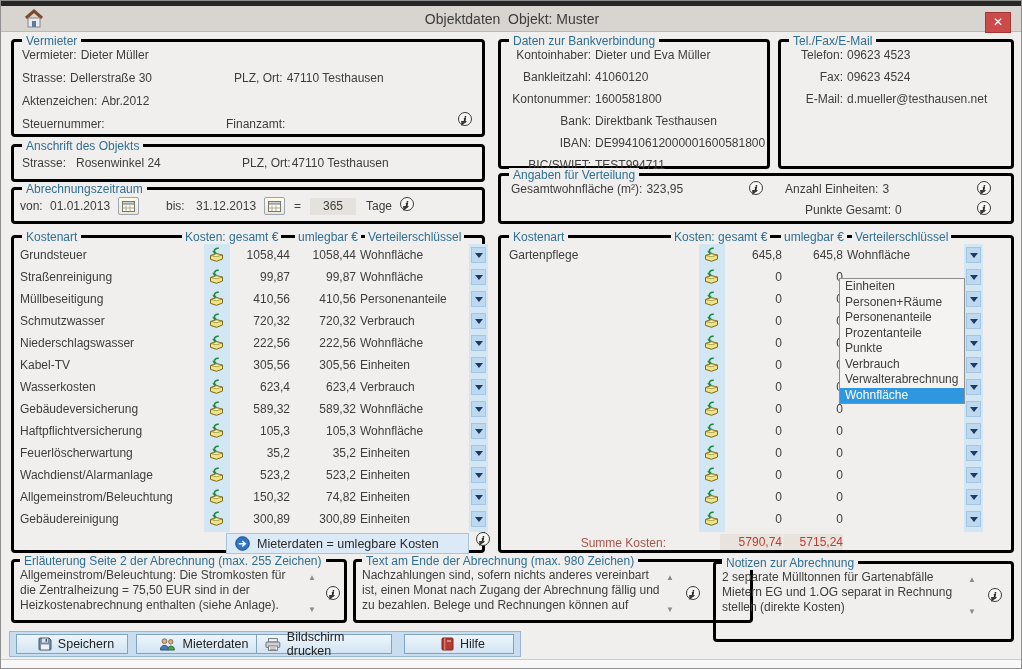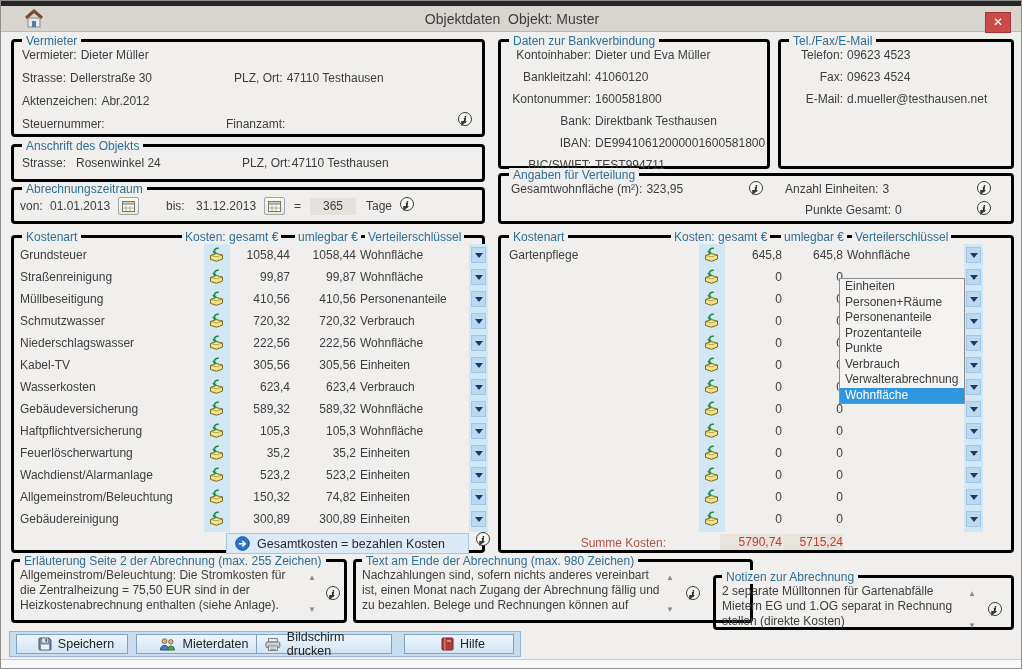--- a/index.html
+++ b/index.html
@@ -376,21 +376,21 @@
           <span class="dd-btn">
             <span class="dd-tri"></span>
           </span>
         </div>
       </div>
     <div id="gkbtn">
       <svg width="15" height="15" viewBox="0 0 15 15">
           <circle cx="7.5" cy="7.5" r="6.8" fill="#2d74c8" stroke="#1b4d8a"></circle>
           <path d="M3.8 7.7 H9.4 M7.2 5 L10.4 7.7 L7.2 10.4" stroke="#fff" stroke-width="1.4" fill="none"></path>
         </svg>
-      <span>Gesamtkosten = bezahlen Kosten</span>
+      <span>Mieterdaten = umlegbare Kosten</span>
     </div>
     <span class="info" style="left:462px;top:294px;"></span>
   </div>
 
   <div class="gb rtable" style="left:497px;top:234px;width:516px;height:318px;">
     <span class="leg" style="left:8px;">Kostenart</span>
     <span class="hdr" style="left:170px;">Kosten: gesamt €</span>
     <span class="hdr" style="left:280px;">umlegbar €</span>
     <span class="hdr" style="left:351px;">Verteilerschlüssel</span>
     <div class="strip" style="left:198px;top:6px;width:26px;height:288px;"></div>
@@ -617,21 +617,21 @@
   </div>
 
   <div class="gb" style="left:352px;top:558px;width:400px;height:64px;">
     <span class="leg" style="left:6px;">Text am Ende der Abrechnung (max. 980 Zeichen)</span>
     <div class="memo-text" style="width:300px;">Nachzahlungen sind, sofern nichts anderes vereinbart ist, einen Monat nach Zugang der Abrechnung fällig und zu bezahlen. Belege und Rechnungen können auf</div>
     <span class="sa" style="left:310px;top:12px;">▲</span>
     <span class="sa" style="left:310px;top:44px;">▼</span>
     <span class="info" style="left:330px;top:24px;"></span>
   </div>
 
-  <div class="gb" style="left:712px;top:574px;width:301px;height:55px;">
+  <div class="gb" style="left:712px;top:560px;width:301px;height:81px;">
     <span class="leg" style="left:6px;">Notizen zur Abrechnung</span>
     <div class="memo-text" style="width:242px;">2 separate Mülltonnen für Gartenabfälle Mietern EG und 1.OG separat in Rechnung stellen (direkte Kosten)</div>
     <span class="sa" style="left:252px;top:12px;">▲</span>
     <span class="sa" style="left:252px;top:44px;">▼</span>
     <span class="info" style="left:272px;top:24px;"></span>
   </div>
 
   <div id="toolbar">
     <div class="tbtn" style="left:6px;width:112px;">
       <svg width="14" height="14" viewBox="0 0 14 14">

